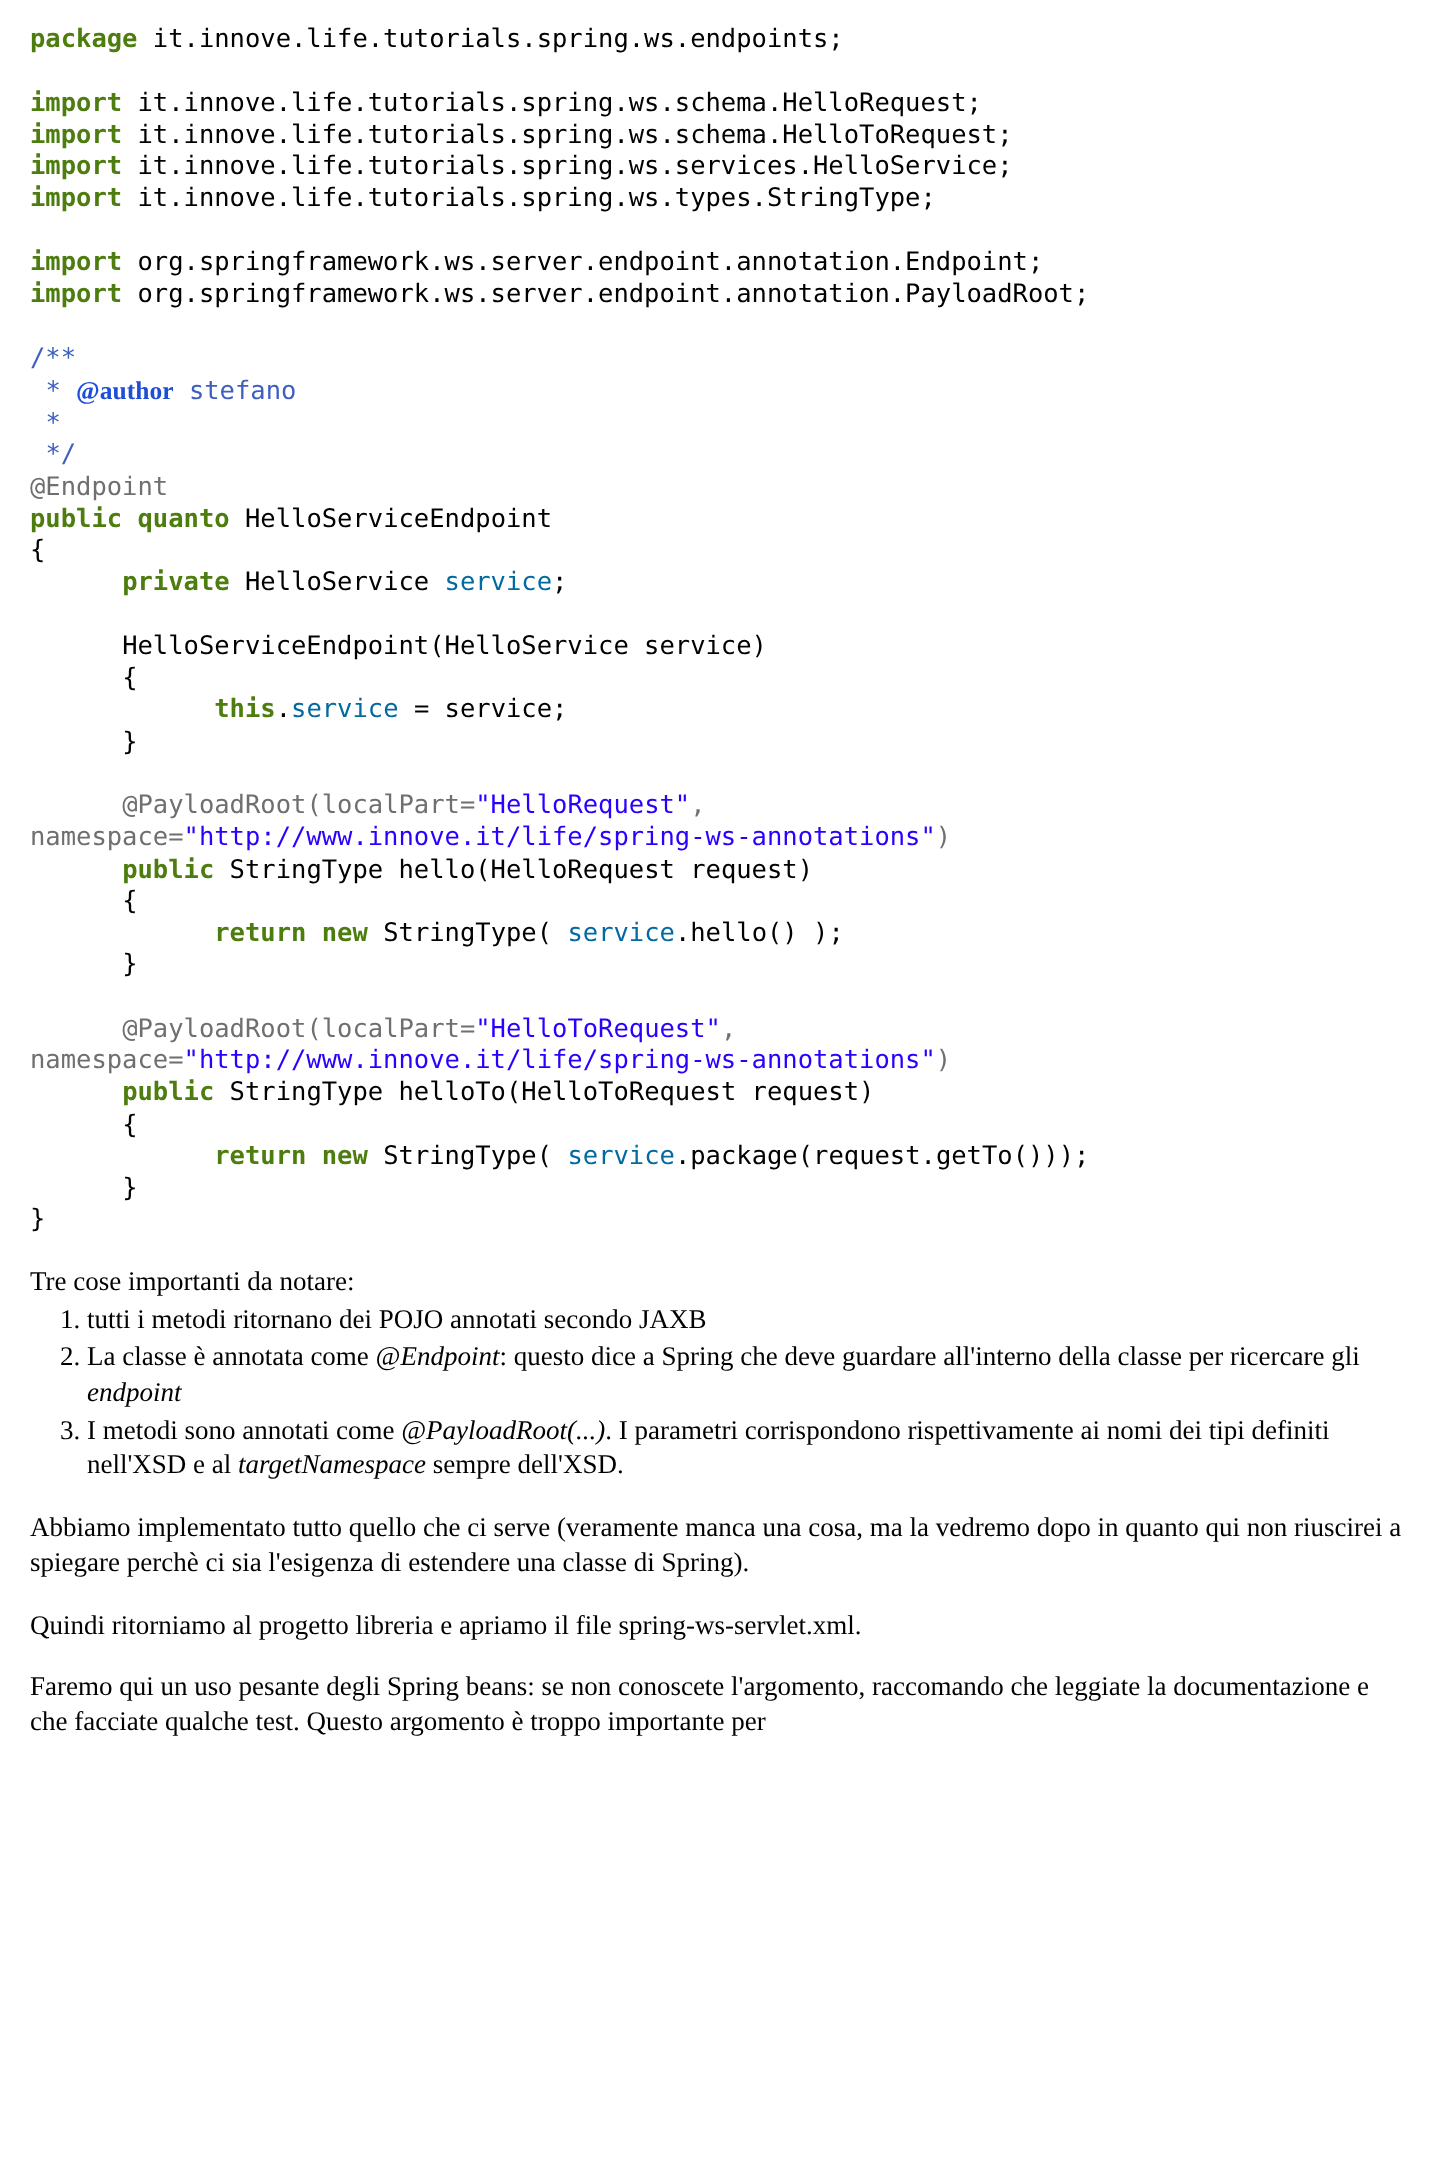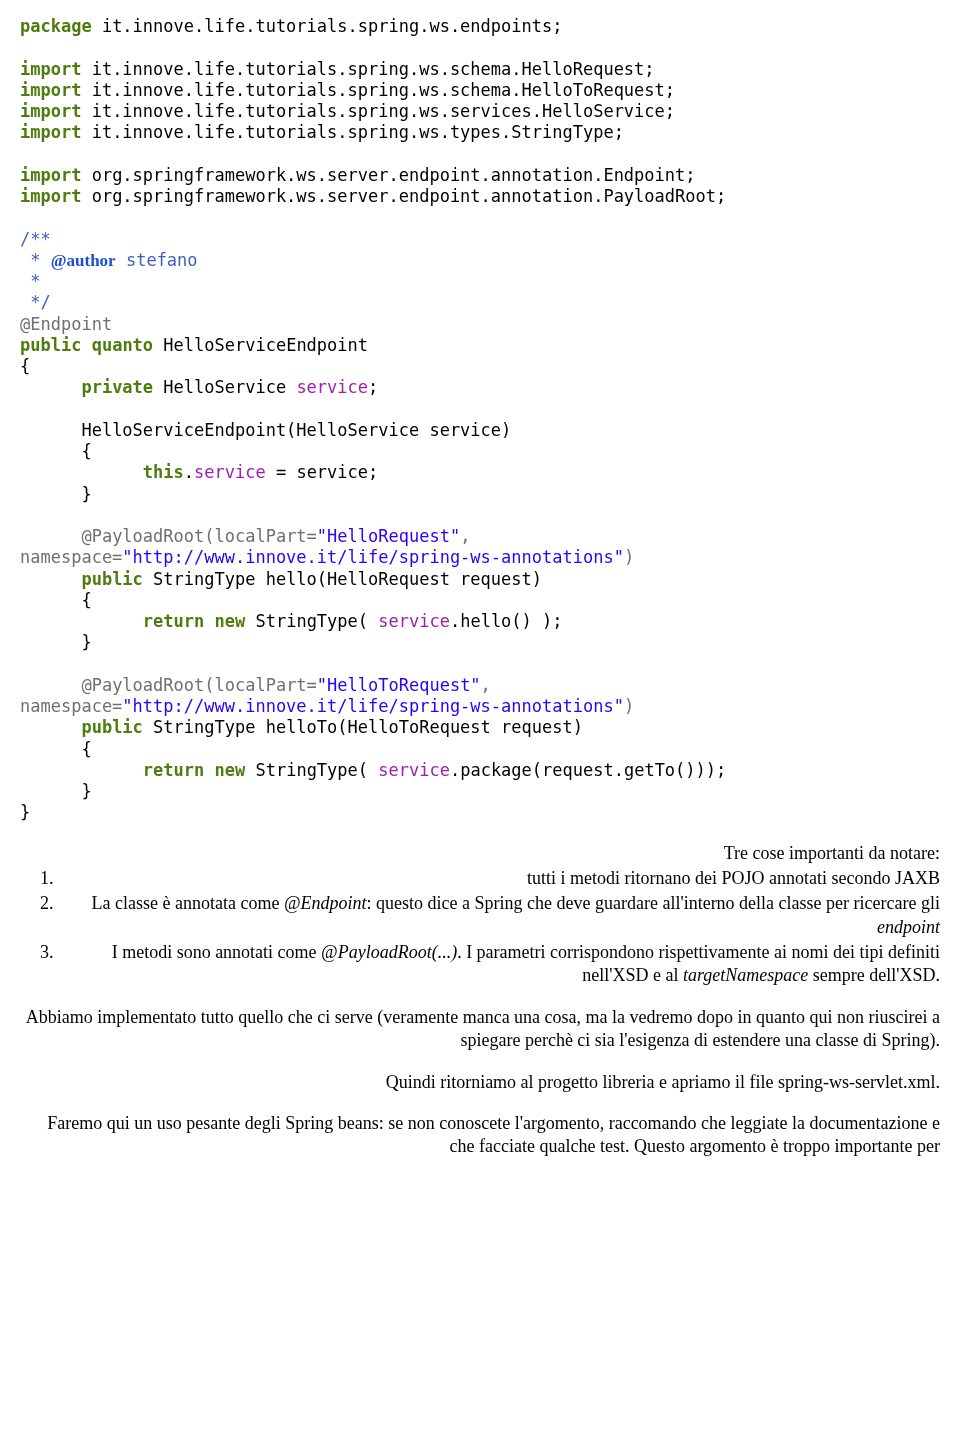--- a/index.html
+++ b/index.html
@@ -19,22 +19,22 @@
     line-height: 1.25;
     white-space: pre-wrap;
     margin: 0 0 18px 0;
   }
   .kw { color: #4d7c0f; font-weight: bold; }
   .jd  { color: #3f5fbf; }
   .jdtag { color: #1d4ed8; font-weight: bold; font-family: Liberation Serif, serif; }
   .jdlink { color: #3f5fbf; }
   .ann { color: #6f6f6f; }
   .str { color: #2a00ff; }
-  .ident { color: #a21caf; }
-  p, ol, li { margin: 0; text-align: right; }
+  .ident { color: #0369a1; }
+  p, ol, li { margin: 0; }
   .para { margin-bottom: 18px; }
   ol.num { list-style: decimal; padding-left: 38px; margin-top: 2px; margin-bottom: 18px; font-family: Liberation Serif, serif; }
   ol.num li { margin-bottom: 2px; }
   em.ital { font-style: italic; }
 </style>
 </head>
 <body>
 
 <pre class="code"><span class="kw">package</span><span> it.innove.life.tutorials.spring.ws.endpoints;</span>
 

